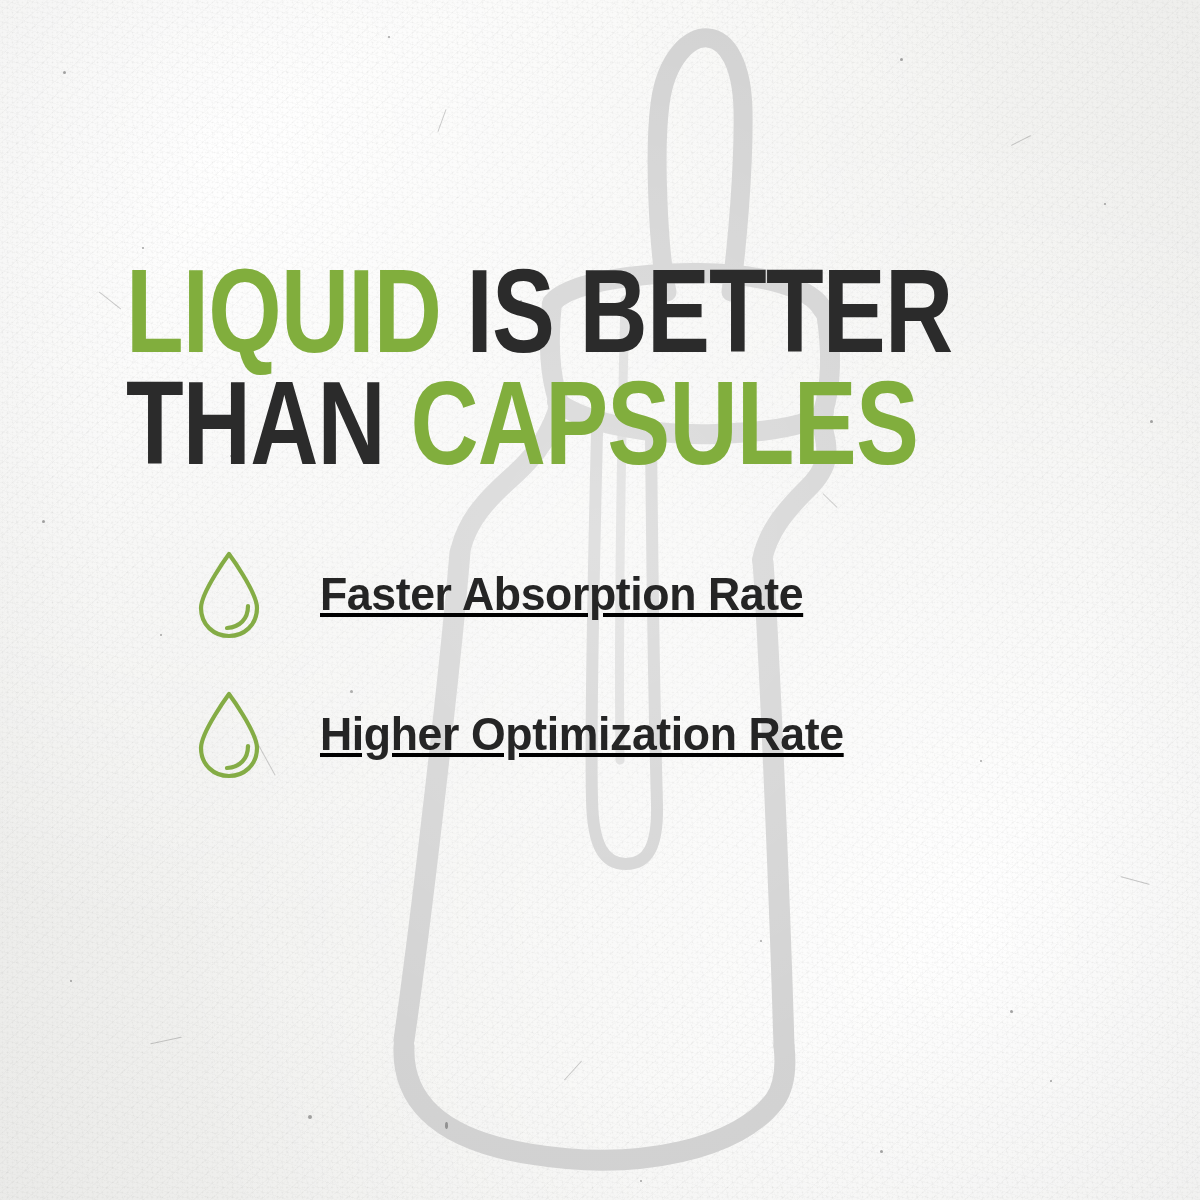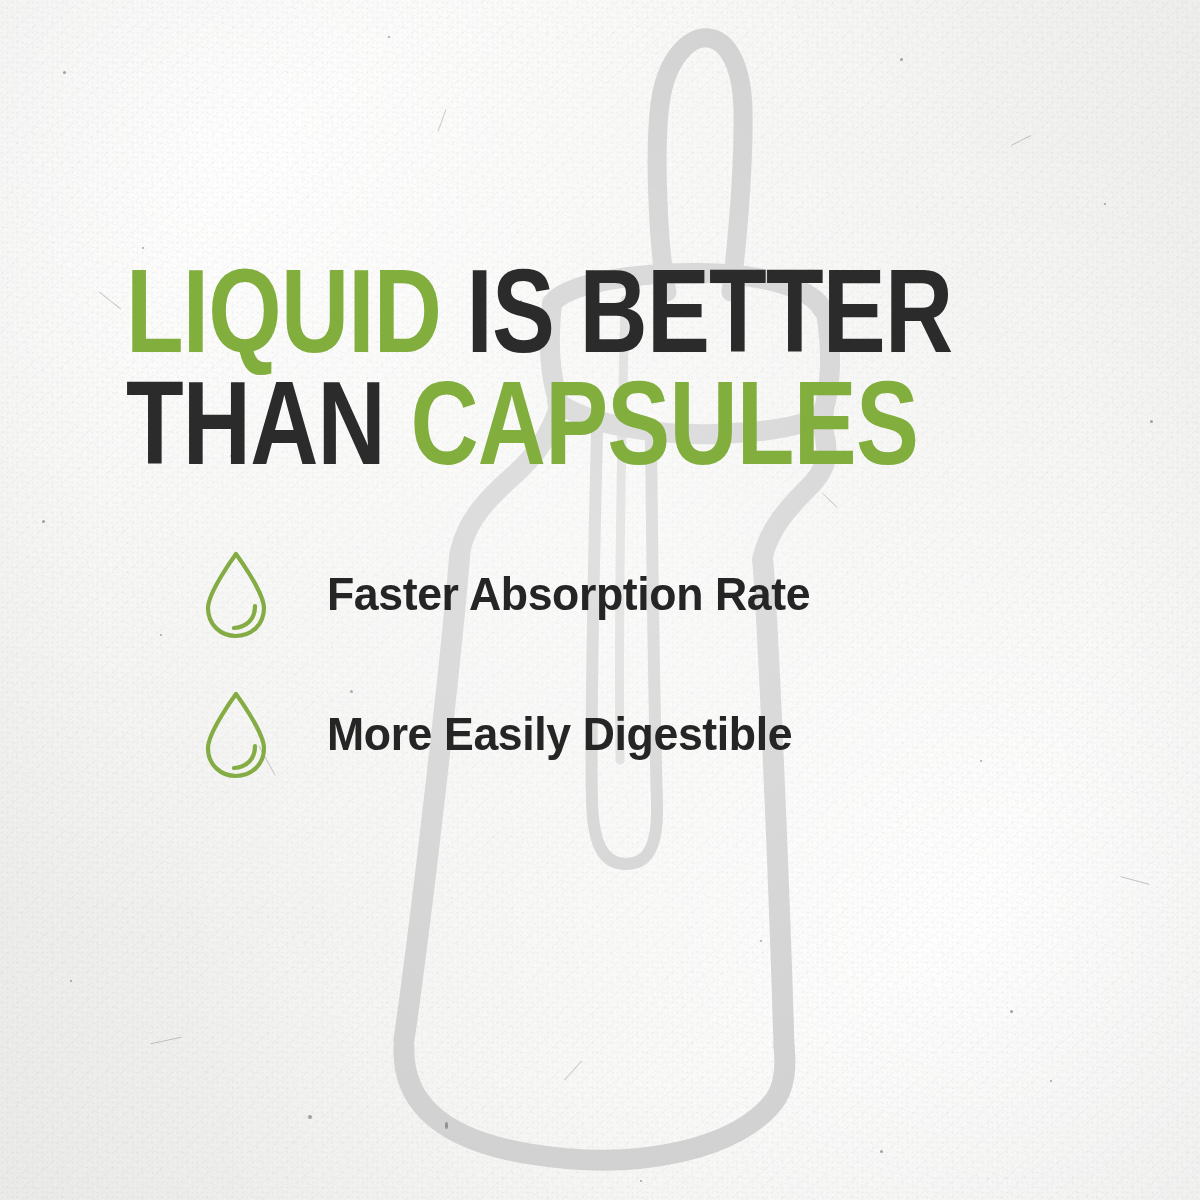--- a/index.html
+++ b/index.html
@@ -61,21 +61,21 @@
     text-transform:uppercase;
     transform:scaleX(.80);
     transform-origin:left top;
     white-space:nowrap;
   }
   .headline .ln{display:block;}
   .hl-green{color:#81ae3d;}
   .hl-dark{color:#2b2b2b;}
 
   
-  .benefits{position:absolute;left:203px;top:524px;width:940px;}
+  .benefits{position:absolute;left:196px;top:524px;width:940px;text-decoration:underline;}
   .benefit-row{
     position:relative;height:140px;
     display:flex;align-items:center;
   }
   .drop-icon{
     width:66px;height:92px;flex:0 0 66px;
     display:block;
   }
   .benefit-label{
     margin-left:58px;
@@ -172,25 +172,25 @@
   <ul class="benefits" style="list-style:none;margin:0;padding:0;">
 
     <li class="benefit-row">
       <svg class="drop-icon" viewBox="0 0 66 92">
         <path d="M33 6 C33 6 61 44 61 60 C61 77 48 88 33 88 C18 88 5 77 5 60 C5 44 33 6 33 6 Z" fill="none" stroke="#84ac45" stroke-width="4.2" stroke-linejoin="round"></path>
         <path d="M52 58 C52 71 44 79 31 80" fill="none" stroke="#84ac45" stroke-width="4.2" stroke-linecap="round"></path>
       </svg>
       <span class="benefit-label">Faster Absorption Rate</span>
     </li>
 
-
     <li class="benefit-row">
       <svg class="drop-icon" viewBox="0 0 66 92">
         <path d="M33 6 C33 6 61 44 61 60 C61 77 48 88 33 88 C18 88 5 77 5 60 C5 44 33 6 33 6 Z" fill="none" stroke="#84ac45" stroke-width="4.2" stroke-linejoin="round"></path>
         <path d="M52 58 C52 71 44 79 31 80" fill="none" stroke="#84ac45" stroke-width="4.2" stroke-linecap="round"></path>
       </svg>
-      <span class="benefit-label">More Easily Digestible</span>
+      <span class="benefit-label">Higher Optimization Rate</span>
     </li>
+
 
 
   </ul>
 
 </div>
 
 </body></html>

